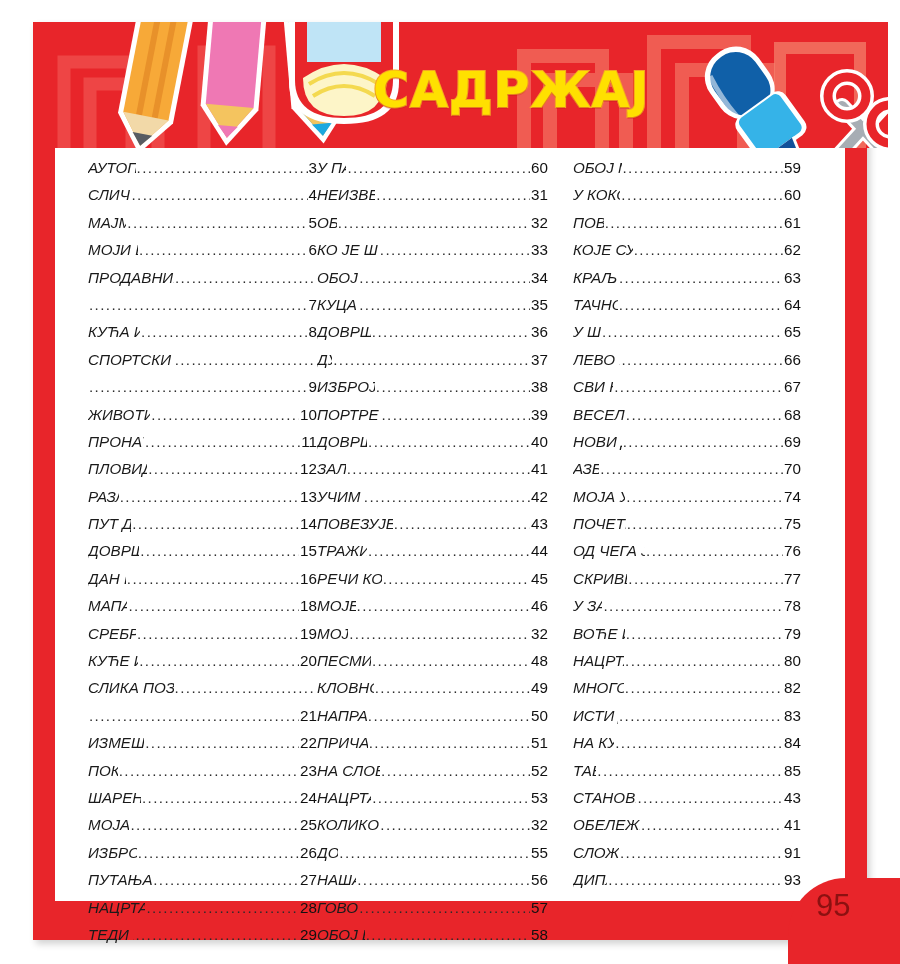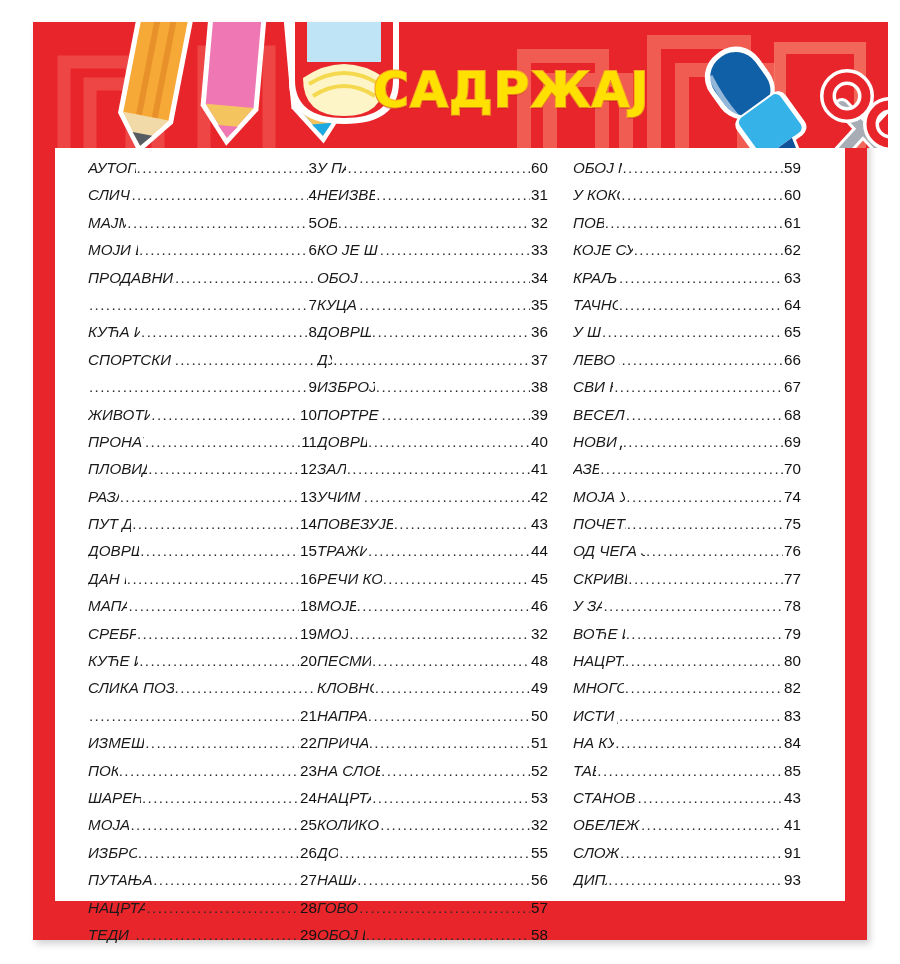--- a/index.html
+++ b/index.html
@@ -656,14 +656,17 @@
           </div>
           <div class="toc-entry">
             <span class="e-label">ДИПЛОМА</span>
             <span class="e-dots">......................................................................</span>
             <span class="e-page">93</span>
           </div>
         </div>
       </div>
   </div>
 
+  <div class="page-corner">
+    <div class="page-num">95</div>
+  </div>
 
 </div>
 
 </body></html>

